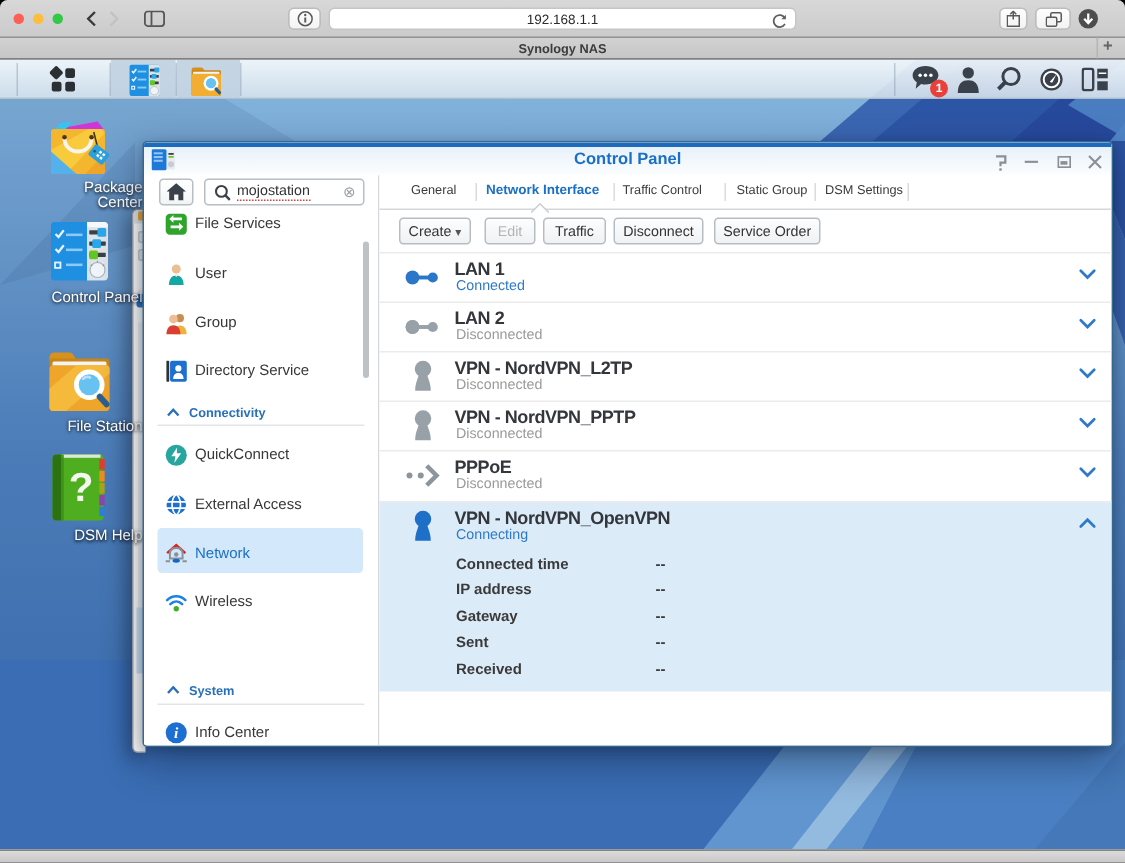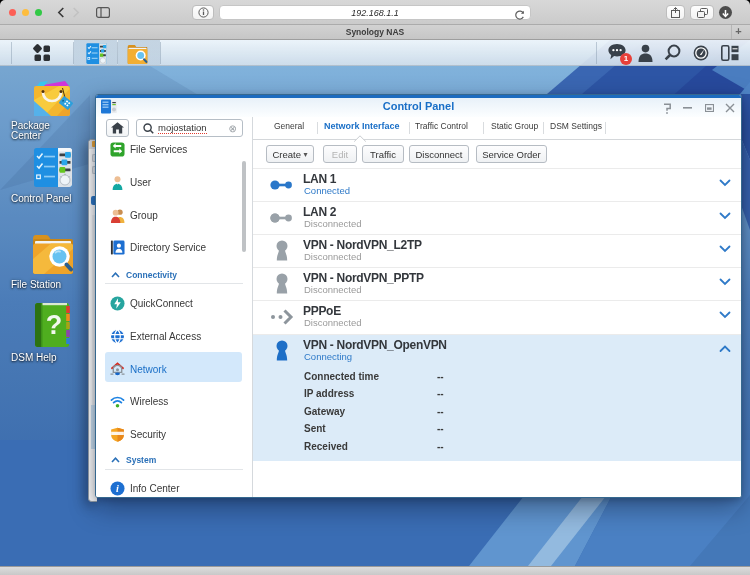--- a/index.html
+++ b/index.html
@@ -16,21 +16,21 @@
 #tl-g { left:35px; background:#32c946; }
 .tbtn { position:absolute; top:5px; height:15px; background:linear-gradient(#fdfdfd,#f3f3f3);
   border:1px solid #bdbdbd; border-radius:4px; color:#5a5a5a; font-size:10px;
   display:flex; align-items:center; justify-content:center; }
 #navgroup { left:53px; width:31px; padding:0; background:none; border:none; }
 #navgroup .half { width:15px; height:13px; display:flex; align-items:center; justify-content:center; }
 #sidebtn { left:92px; width:22px; background:none; border:none; }
 #onepw { left:192px; width:22px; }
 #urlfield { position:absolute; top:5px; left:219px; width:312px; height:15px; background:#fff;
   border:1px solid #c6c6c6; border-radius:4px; font-size:9px; color:#2b2b2b;
-  display:flex; align-items:center; justify-content:center;font-style:italic; }
+  display:flex; align-items:center; justify-content:center; }
 #reload { position:absolute; top:7px; left:514px; width:11px; height:11px; }
 #sharebtn { left:666px; width:19px; }
 #tabsbtn { left:690px; width:24px; }
 #dlbtn { position:absolute; top:6px; left:719px; width:13px; height:13px; border-radius:50%; background:#4d4d4d; }
 #tabbar { position:absolute; top:25px; left:0; width:750px; height:15px;
   background:linear-gradient(#d2d2d2,#c6c6c6); border-bottom:1px solid #9e9e9e;
   font-size:8.5px; font-weight:bold; color:#3c3c3c; text-align:center; line-height:14px; }
 #tabplus { position:absolute; right:5px; top:0; width:14px; height:14px; color:#666; font-size:11px; line-height:13px; border-left:1px solid #b5b5b5; }
 
 #desktop { position:absolute; top:40px; left:0; width:750px; height:526px; overflow:hidden; }
@@ -38,21 +38,21 @@
 
 #taskbar { position:absolute; top:0; left:0; width:750px; height:26px;
   background:linear-gradient(rgba(243,248,252,0.93),rgba(213,225,236,0.90));
   border-bottom:1px solid rgba(130,150,170,0.55); }
 .tsep { position:absolute; top:2px; width:1px; height:22px; background:rgba(130,150,170,0.45); }
 .tcell { position:absolute; top:0; height:25px; }
 .tcell.active { background:linear-gradient(rgba(150,175,198,0.45),rgba(170,192,212,0.35)); }
 #tb-right { position:absolute; left:550px; top:0; height:25px; width:200px; }
 #tb-right > * { position:absolute; }
 
-.dicon { position:absolute; width:84px; text-align:left; color:#fff; font-size:10px; }
+.dicon { position:absolute; width:84px; text-align:right; color:#fff; font-size:10px; }
 .dicon .lbl { margin-top:3px; text-shadow:0 1px 2px rgba(0,0,0,0.7), 0 0 3px rgba(0,0,0,0.5); line-height:9.5px; }
 .dicon svg { display:block; margin:0 auto; }
 
 #behindwin { position:absolute; left:88px; top:99px; width:9px; height:363px;
   background:#fff; border:1px solid #9aa4ad; border-right:none; border-radius:4px 0 0 4px;
   box-shadow:-3px 4px 12px rgba(0,0,0,0.35); }
 
 #cpwin { position:absolute; left:95px; top:54px; width:647px; height:404px;
   background:#fff; border:1px solid #35688f; border-radius:3px;
   box-shadow:0 10px 26px rgba(0,8,25,0.38), 0 2px 7px rgba(0,8,25,0.22); overflow:hidden; }
@@ -440,25 +440,20 @@
               <circle cx="8" cy="8.2" r="1.6" fill="#8a9299"></circle>
               <ellipse cx="8" cy="12.6" rx="2.6" ry="1.4" fill="#1565c8"></ellipse>
               <line x1="0.5" y1="13" x2="3.6" y2="13" stroke="#8a9299" stroke-width="1.4"></line>
               <line x1="12.4" y1="13" x2="15.5" y2="13" stroke="#8a9299" stroke-width="1.4"></line>
             </svg>Network</div>
         <div class="snavitem" style="top:272px"><svg class="ic" viewBox="0 0 16 16">
               <path d="M1.5 6.5 C5 2.8 11 2.8 14.5 6.5" fill="none" stroke="#1d82e2" stroke-width="1.8" stroke-linecap="round"></path>
               <path d="M3.8 9.3 C6.3 6.8 9.7 6.8 12.2 9.3" fill="none" stroke="#1d82e2" stroke-width="1.8" stroke-linecap="round"></path>
               <circle cx="8" cy="12.6" r="1.9" fill="#3fae2a"></circle>
             </svg>Wireless</div>
-        <div class="snavitem" style="top:305px"><svg class="ic" viewBox="0 0 16 16">
-              <path d="M8 0.8 L14.8 2.6 L14.8 8 C14.8 12.3 12 14.6 8 15.6 C4 14.6 1.2 12.3 1.2 8 L1.2 2.6 Z" fill="#f5a623"></path>
-              <path d="M8 0.8 L14.8 2.6 L14.8 8 C14.8 12.3 12 14.6 8 15.6 Z" fill="#e8871a"></path>
-              <path d="M1.2 5 L14.8 5 L14.8 8.4 L1.2 8.4 Z" fill="#fff" opacity="0.9"></path>
-            </svg>Security</div>
         <div class="snavhdr" style="top:335px; height:16px;"><span class="ar"><svg width="9" height="6" viewBox="0 0 9 6">
                 <path d="M1 5 L4.5 1.2 L8 5" fill="none" stroke="#2a70b8" stroke-width="1.6"></path>
               </svg></span>System</div>
         <div style="position:absolute; top:352px; left:9px; width:138px; height:1px; background:#e2e5e8;"></div>
         <div class="snavitem" style="top:359px"><svg class="ic" viewBox="0 0 16 16">
               <circle cx="8" cy="8" r="7.5" fill="#1d6fd1"></circle>
               <text x="8" y="12" text-anchor="middle" font-family="Liberation Serif, serif" font-size="11" font-style="italic" font-weight="bold" fill="#fff">i</text>
             </svg>Info Center</div>
         <div id="sscroll"></div>
       </div>

